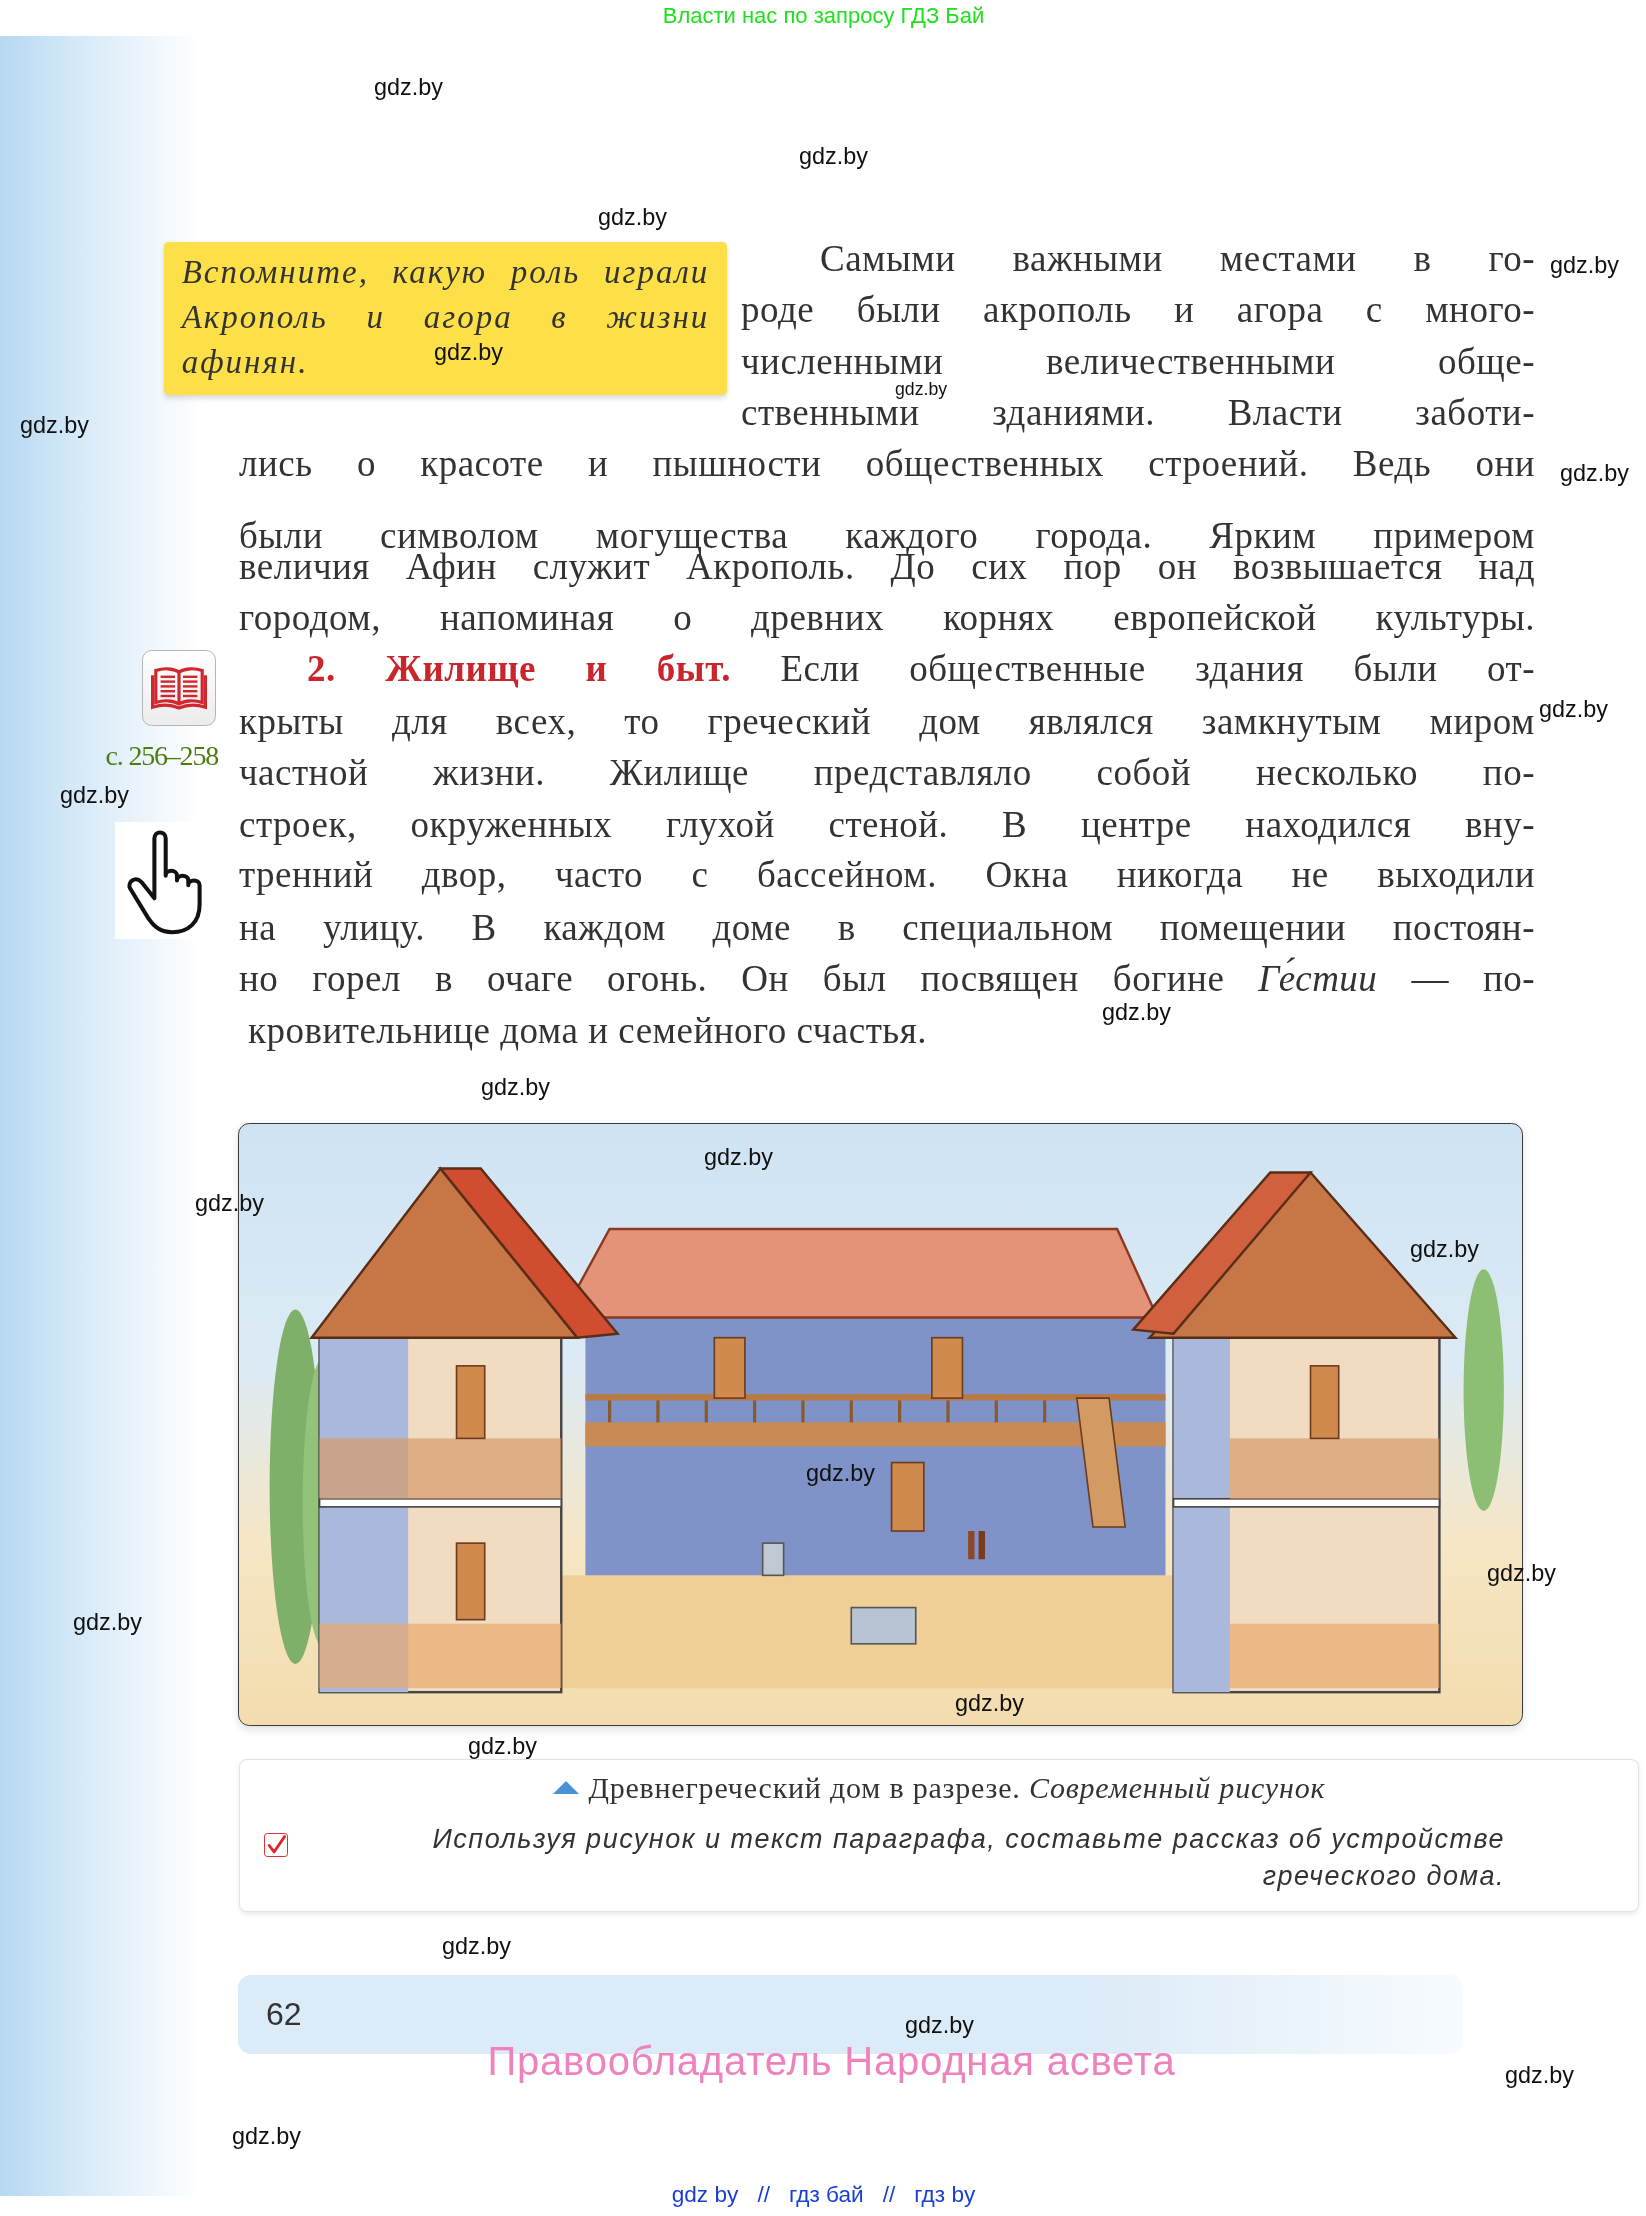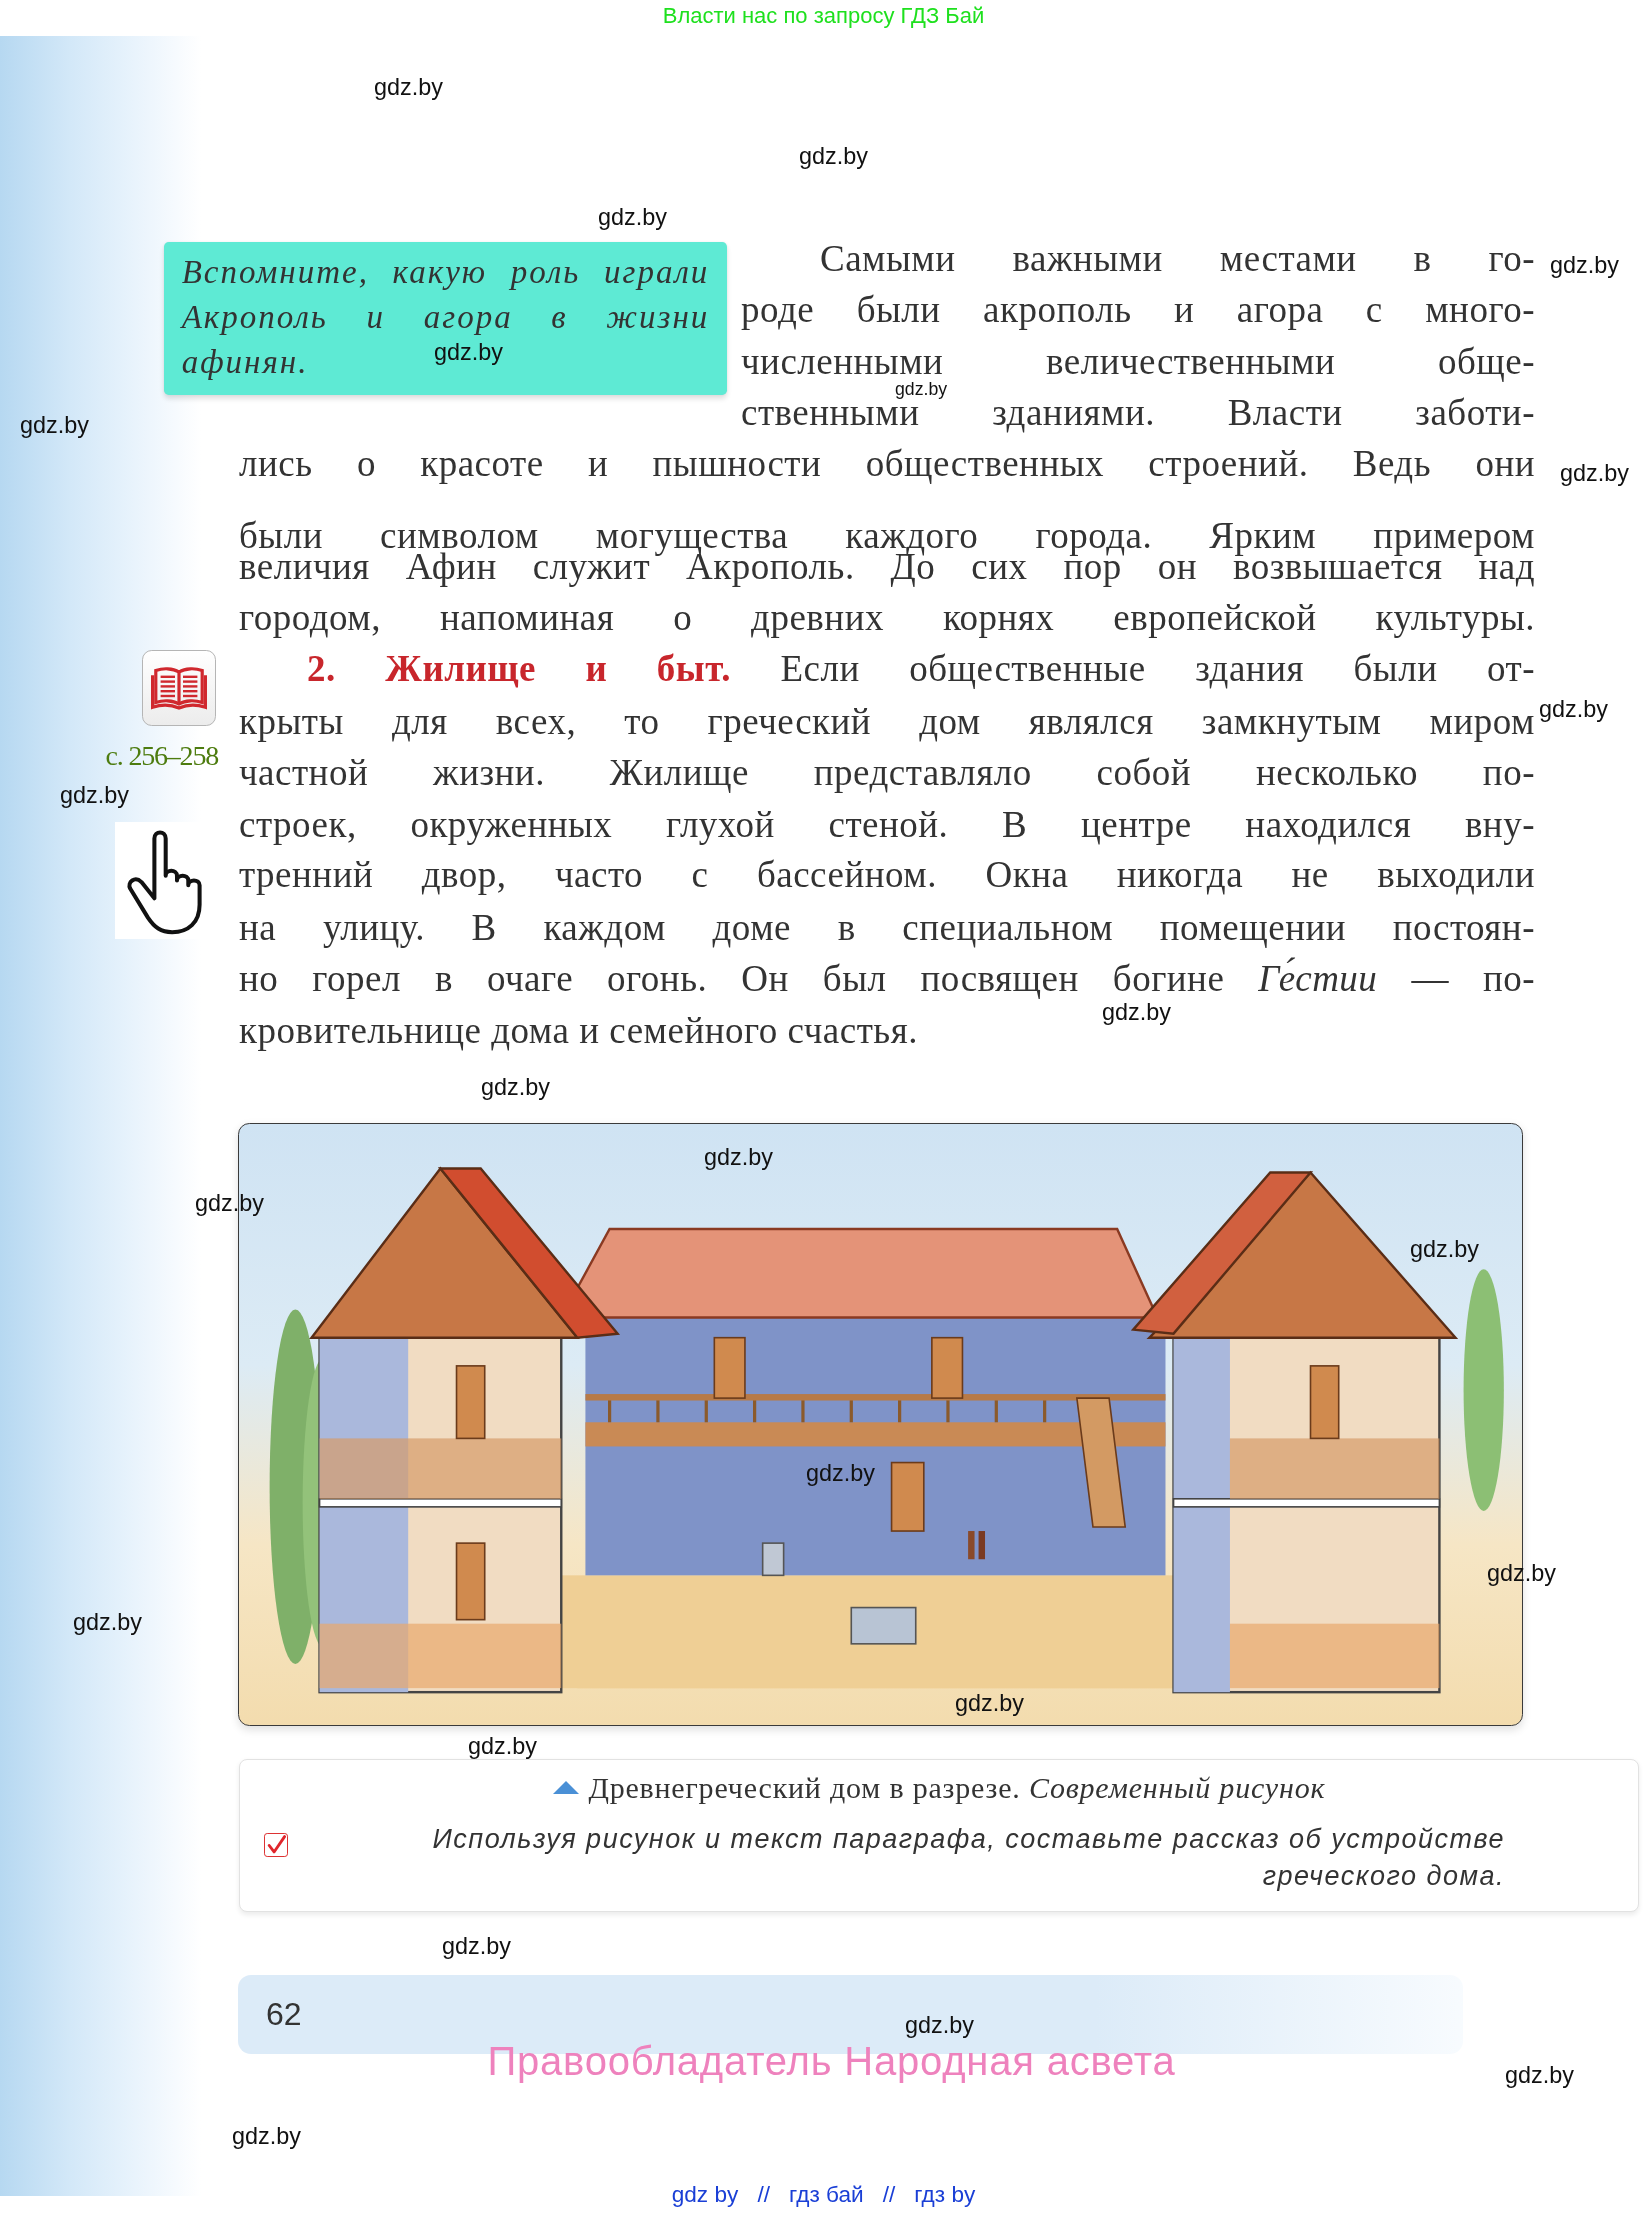--- a/index.html
+++ b/index.html
@@ -13,35 +13,35 @@
   .top-banner {
     left: 0; top: 3.2px; width: 1647px; text-align: center;
     font-family: "Liberation Sans", sans-serif; font-size: 22px; color: #1ee01e;
   }
   .left-bar {
     left: 0; top: 36px; width: 201px; height: 2160px;
     background: linear-gradient(to right, #b6d8f1 0%, #d3e8f8 35%, #eef6fd 75%, rgba(255,255,255,0) 100%);
   }
   .note-box {
     left: 164px; top: 242px; width: 563px; height: 153px;
-    background: #5eead4;
+    background: #fde047;
     border-radius: 4.8px;
     box-shadow: 0 3.2px 4.8px rgba(0,0,0,0.12), 0 0 2.4px rgba(0,0,0,0.06);
     box-sizing: border-box; padding: 8px 17.7px;
   }
   .note-text {
     font-style: italic; font-size: 33px; line-height: 45px; letter-spacing: 2px;
     text-align: justify; text-align-last: left; color: #333;
   }
   .body-line {
     font-size: 37px; line-height: 52px; height: 52px; white-space: nowrap;
     text-align: justify; text-align-last: justify; color: #333;
     letter-spacing: 0.5px;
   }
-  .body-line.last { text-align-last: left; }
+  .body-line.last { text-align-last: left; margin-left: 9px; }
   .col-right { left: 741px; width: 794px; }
   .col-full { left: 239px; width: 1296px; }
   .heading-red { color: #c8262c; font-weight: bold; }
   .italic { font-style: italic; }
   .book-icon-box {
     left: 142px; top: 650px; width: 74px; height: 76px; box-sizing: border-box;
     border: 1.6px solid #b5b5b5; border-radius: 9.7px;
     background: linear-gradient(#ffffff, #ececec);
     display: flex; align-items: center; justify-content: center;
   }

